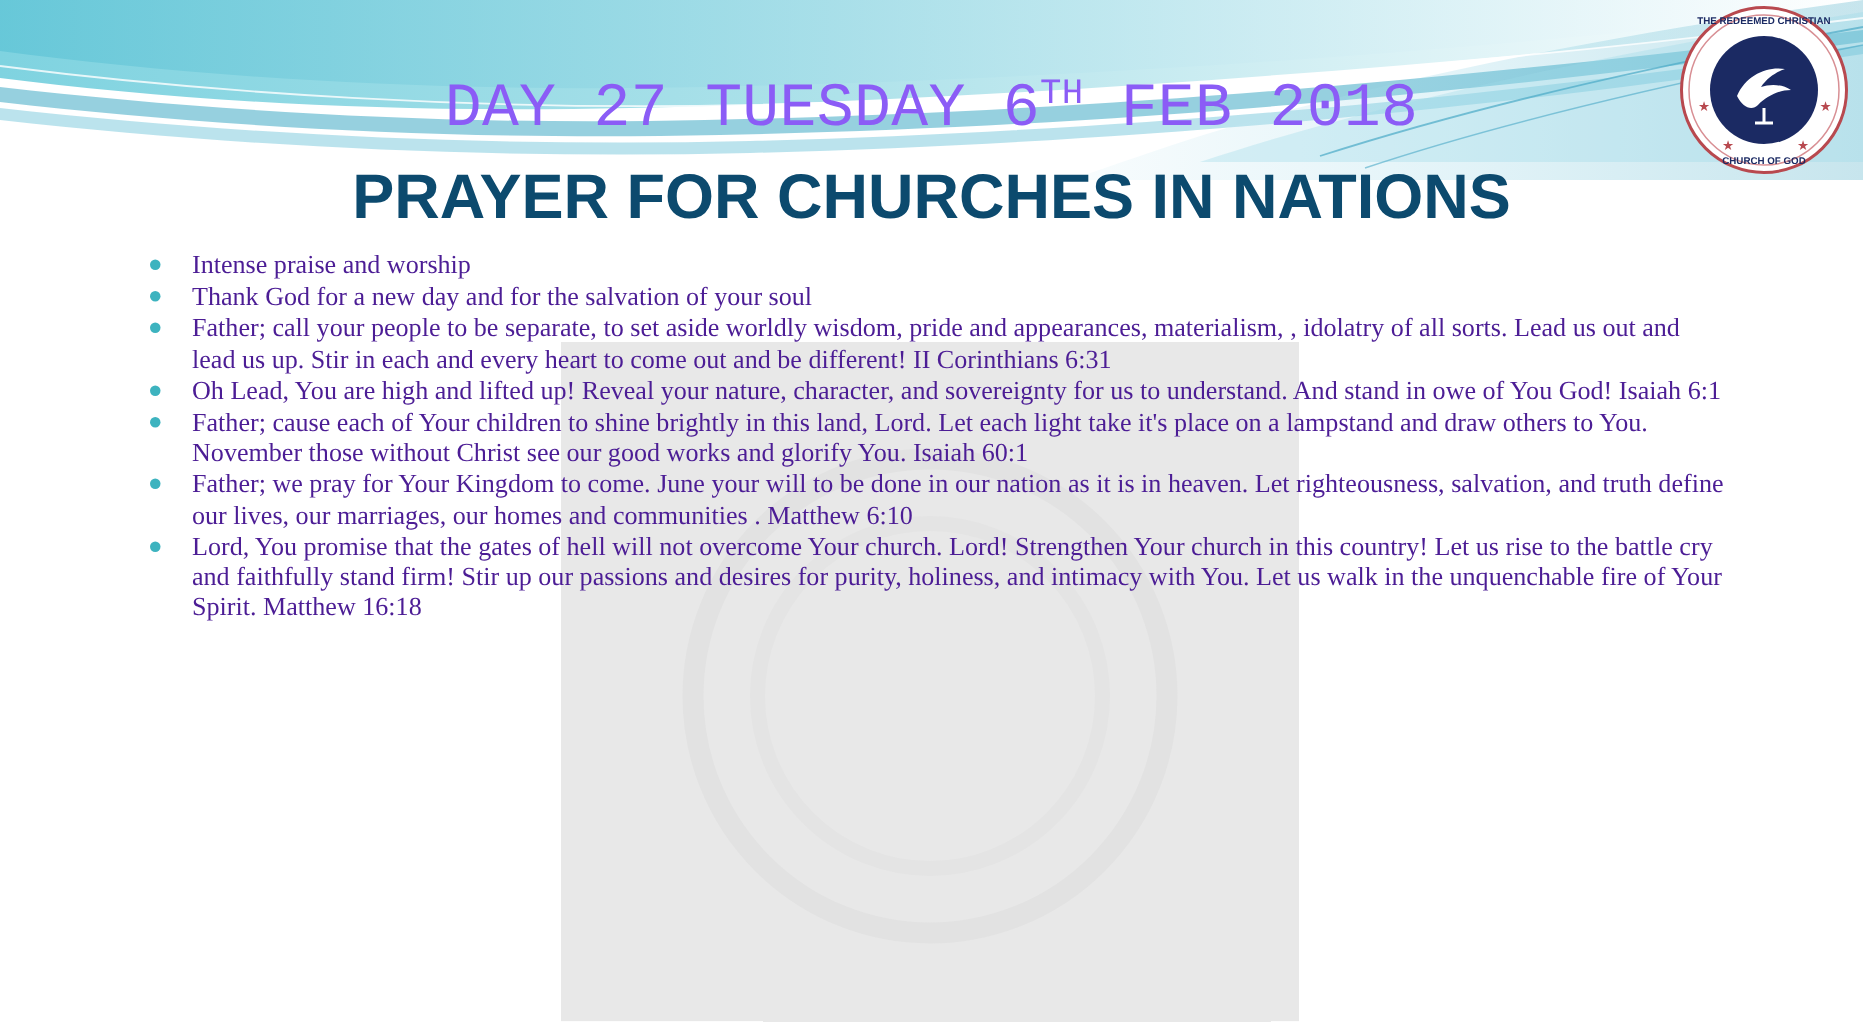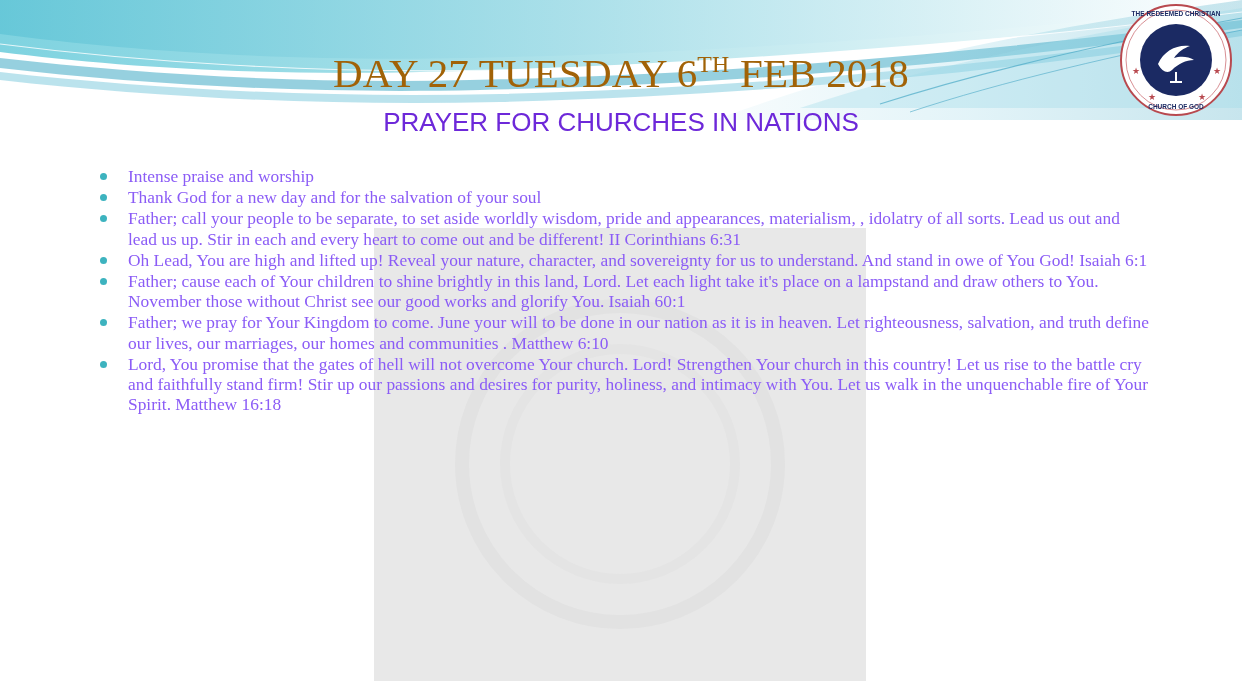--- a/index.html
+++ b/index.html
@@ -80,38 +80,38 @@
   
   .title-block {
     position: absolute;
     top: 52px;
     left: 0;
     width: 1242px;
     text-align: center;
     z-index: 5;
   }
   .title-main {
-    font-family: Liberation Serif, serif;
+    font-family: Liberation Mono, monospace;
     font-size: 41px;
     font-weight: 400;
-    color: #a16207;
+    color: #8b5cf6;
     letter-spacing: 0.2px;
     line-height: 1.05;
     white-space: nowrap;
   }
   .title-main sup {
     font-size: 0.58em;
     vertical-align: super;
     line-height: 0;
   }
   .title-sub {
     font-family: "Liberation Sans", sans-serif;
-    font-size: 26px;
-    font-weight: normal;
-    color: #6d28d9;
+    font-size: 42px;
+    font-weight: bold;
+    color: #0c4a6e;
     line-height: 1.05;
     margin-top: 14px;
     white-space: nowrap;
   }
 
   
   .content {
     position: absolute;
     top: 166px;
     left: 92px;
@@ -123,21 +123,21 @@
     padding: 0;
     list-style: none;
   }
   ul.bullets li {
     position: relative;
     padding-left: 36px;
     margin-bottom: 1px;
     font-family: "Liberation Serif", serif;
     font-size: 17.4px;
     line-height: 1.16;
-    color: #8b5cf6;
+    color: #4c1d95;
     text-align: left;
   }
   ul.bullets li .dot {
     position: absolute;
     left: 8px;
     top: 7px;
     width: 7px;
     height: 7px;
     background: #3db3bf;
     border-radius: 50%;

